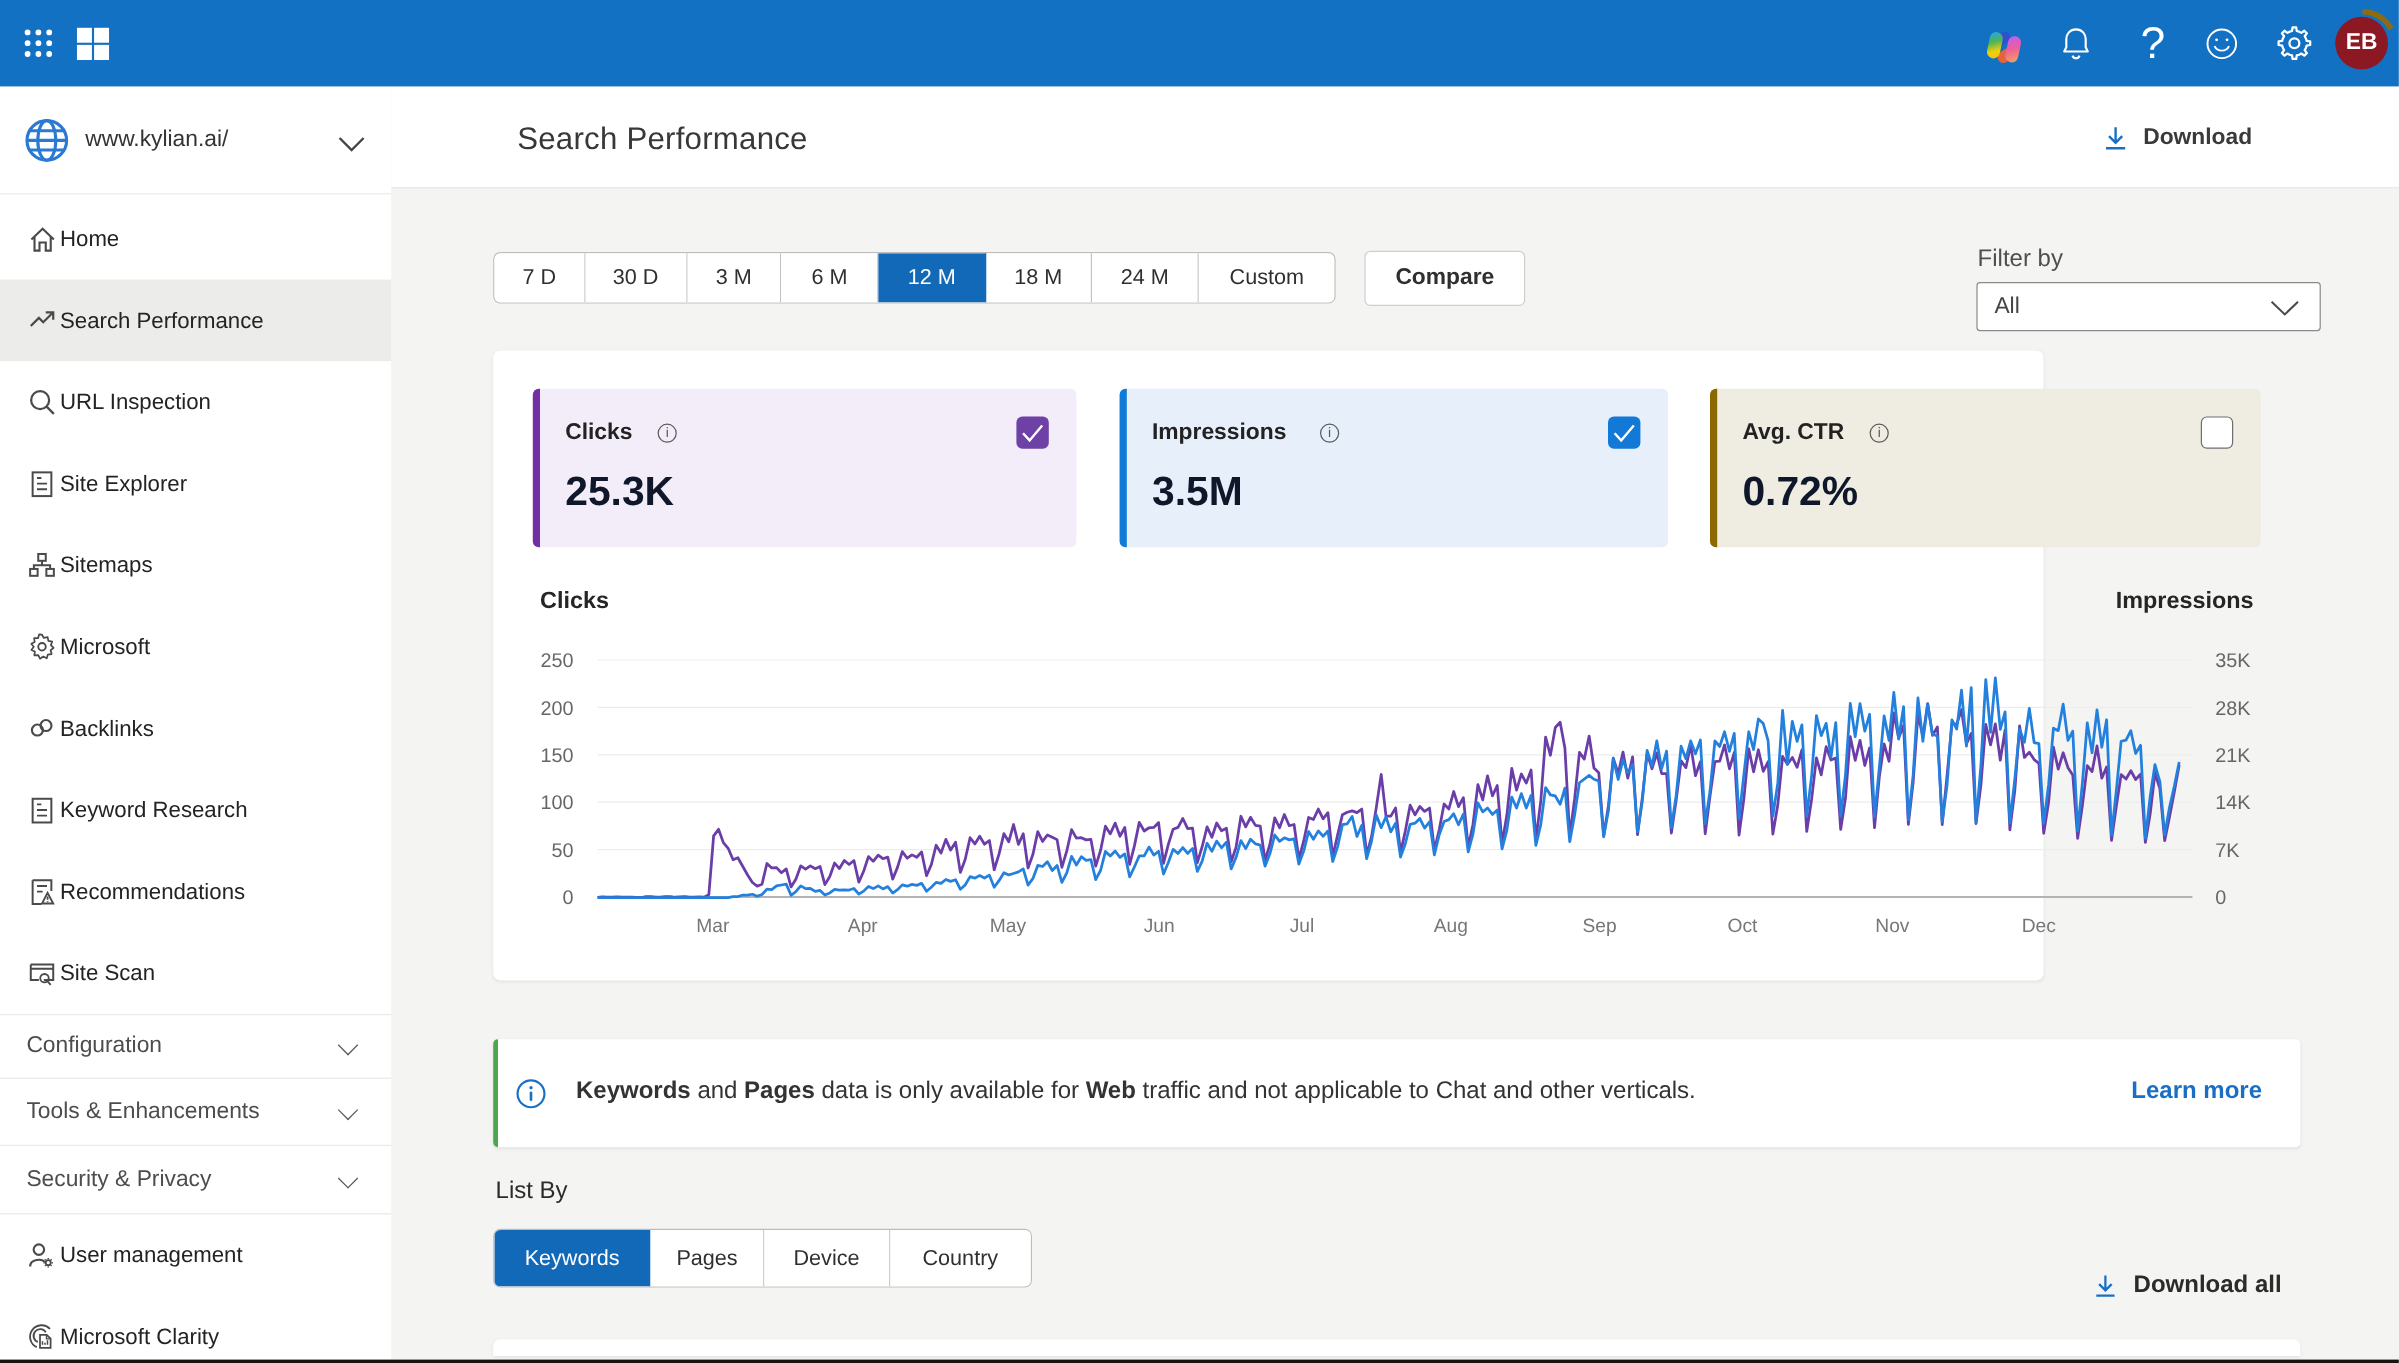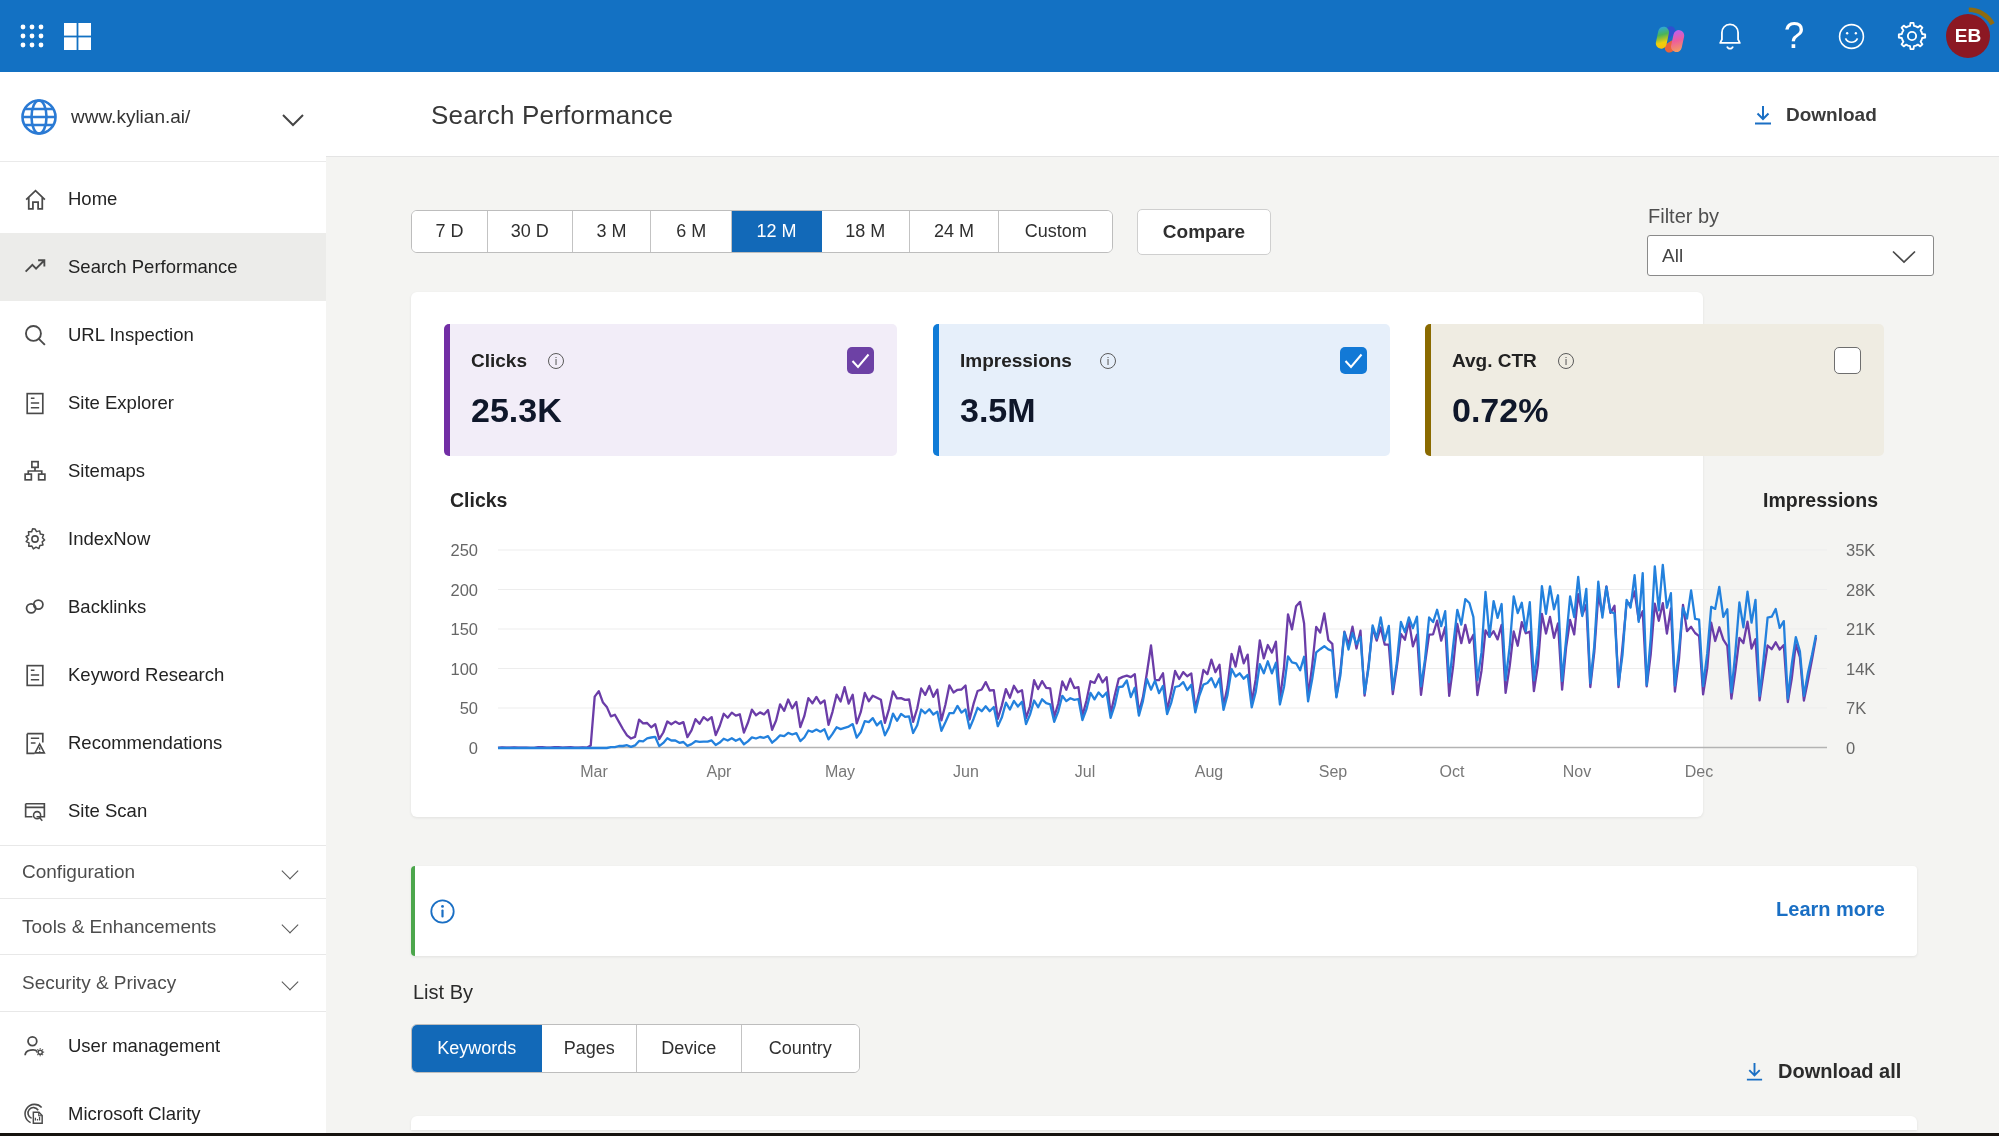--- a/index.html
+++ b/index.html
@@ -11,21 +11,21 @@
 #hdr .brand { position:absolute; left:97px; top:0; height:72px; display:flex; align-items:center; color:#fff; }
 #hdr .brand .t1 { font-size:20.5px; letter-spacing:0.1px; }
 #hdr .brand .sep { margin:0 12px; color:#a8c9ea; font-size:21px; font-weight:300; }
 #hdr .brand .t2 { font-size:20.5px; font-weight:bold; letter-spacing:0.1px; }
 
 
 #side { position:absolute; left:0; top:72px; width:326px; height:1064px; background:#fff; z-index:5;padding-left:12px; }
 .site-row { position:absolute; left:0; top:0; width:326px; height:90px; border-bottom:1px solid #eaeaea; }
 .site-row .url { position:absolute; left:71px; top:34px; font-size:19px; color:#333; }
 .nav-item { position:absolute; left:0; width:326px; height:68px; }
-.nav-item .lbl { position:absolute; left:68px; top:50%; transform:translateY(-50%); font-size:18.5px; color:#232323;text-align:right; }
+.nav-item .lbl { position:absolute; left:50px; top:50%; transform:translateY(-50%); font-size:18.5px; color:#232323;text-align:right; }
 .nav-item .ic { position:absolute; left:22px; top:50%; transform:translateY(-50%); width:26px; height:26px; color:#4a4a4a; }
 .nav-item.sel { background:#ececea; }
 .nav-sec { position:absolute; left:0; width:326px; border-top:1px solid #e8e8e8; }
 .nav-sec .lbl { position:absolute; left:22px; top:50%; transform:translateY(-50%); font-size:19px; color:#4d4d4d; }
 .chev { display:inline-block; width:12px; height:12px; border-right:1.8px solid #555; border-bottom:1.8px solid #555; transform:rotate(45deg); }
 
 
 #titlebar { position:absolute; left:326px; top:72px; width:1673px; height:85px; background:#fff; border-bottom:1px solid #e4e4e4; z-index:4; }
 #titlebar h1 { position:absolute; left:105px; top:28px; font-size:26px; font-weight:normal; color:#383838; letter-spacing:0.2px; }
 .dl-link { color:#3a3a3a; font-size:19px; font-weight:bold; }
@@ -177,21 +177,21 @@
           <rect x="16" y="15.5" width="6" height="5.5" stroke="currentColor" stroke-width="1.6" fill="none"></rect>
           <path d="M12.5 9 L12.5 12.5 M6 15.5 L6 12.5 L19 12.5 L19 15.5" stroke="currentColor" stroke-width="1.6" fill="none"></path>
         </svg>
     <div class="lbl">Sitemaps</div>
       </div>
       <div class="nav-item" style="top:340px">
     <svg class="ic" viewBox="0 0 25 25">
           <circle cx="12.5" cy="12.5" r="3" stroke="currentColor" stroke-width="1.5" fill="none"></circle>
           <path d="M12.5 2.8 L14 5.4 L17 4.7 L17.6 7.7 L20.7 8.3 L19.6 11.2 L21.8 13.4 L19.4 15.3 L20.2 18.3 L17.2 18.7 L16.3 21.7 L13.5 20.3 L10.9 22 L9.5 19.2 L6.4 19.4 L6.8 16.3 L4 15 L5.9 12.5 L3.9 10.1 L6.6 8.7 L6.2 5.6 L9.3 5.6 L10.2 2.6 Z" stroke="currentColor" stroke-width="1.4" fill="none" stroke-linejoin="round"></path>
         </svg>
-    <div class="lbl">IndexNow</div>
+    <div class="lbl">Microsoft</div>
       </div>
       <div class="nav-item" style="top:408px">
     <svg class="ic" viewBox="0 0 25 25">
           <circle cx="8.8" cy="13.8" r="4.4" stroke="currentColor" stroke-width="1.7" fill="none"></circle>
           <circle cx="15.7" cy="10.2" r="4.4" stroke="currentColor" stroke-width="1.7" fill="none"></circle>
         </svg>
     <div class="lbl">Backlinks</div>
       </div>
       <div class="nav-item" style="top:476px">
     <svg class="ic" viewBox="0 0 25 25">
@@ -346,20 +346,21 @@
   </svg>
 </div>
 
 <div id="banner">
   <div class="gbar"></div>
   <svg class="abs" style="left:19px;top:33px" width="25" height="25" viewBox="0 0 25 25" fill="none">
     <circle cx="12.5" cy="12.5" r="11.2" stroke="#1a6fc4" stroke-width="1.8"></circle>
     <circle cx="12.5" cy="7.4" r="1.4" fill="#1a6fc4"></circle>
     <rect x="11.4" y="10.5" width="2.2" height="8" rx="1.1" fill="#1a6fc4"></rect>
   </svg>
+  <div class="txt"><b>Keywords</b> and <b>Pages</b> data is only available for <b>Web</b> traffic and not applicable to Chat and other verticals.</div>
   <div class="lm">Learn more</div>
 </div>
 
 <div id="listby">List By</div>
 <div class="tabgroup" id="listtabs" style="left:411px; top:1024px; width:449px; height:49px; border-radius:6px;">
   <div class="tb on" style="width:131px;">Keywords</div>
   <div class="tb" style="width:95px">Pages</div>
   <div class="tb" style="width:105px">Device</div>
   <div class="tb" style="width:118px">Country</div>
 </div>

